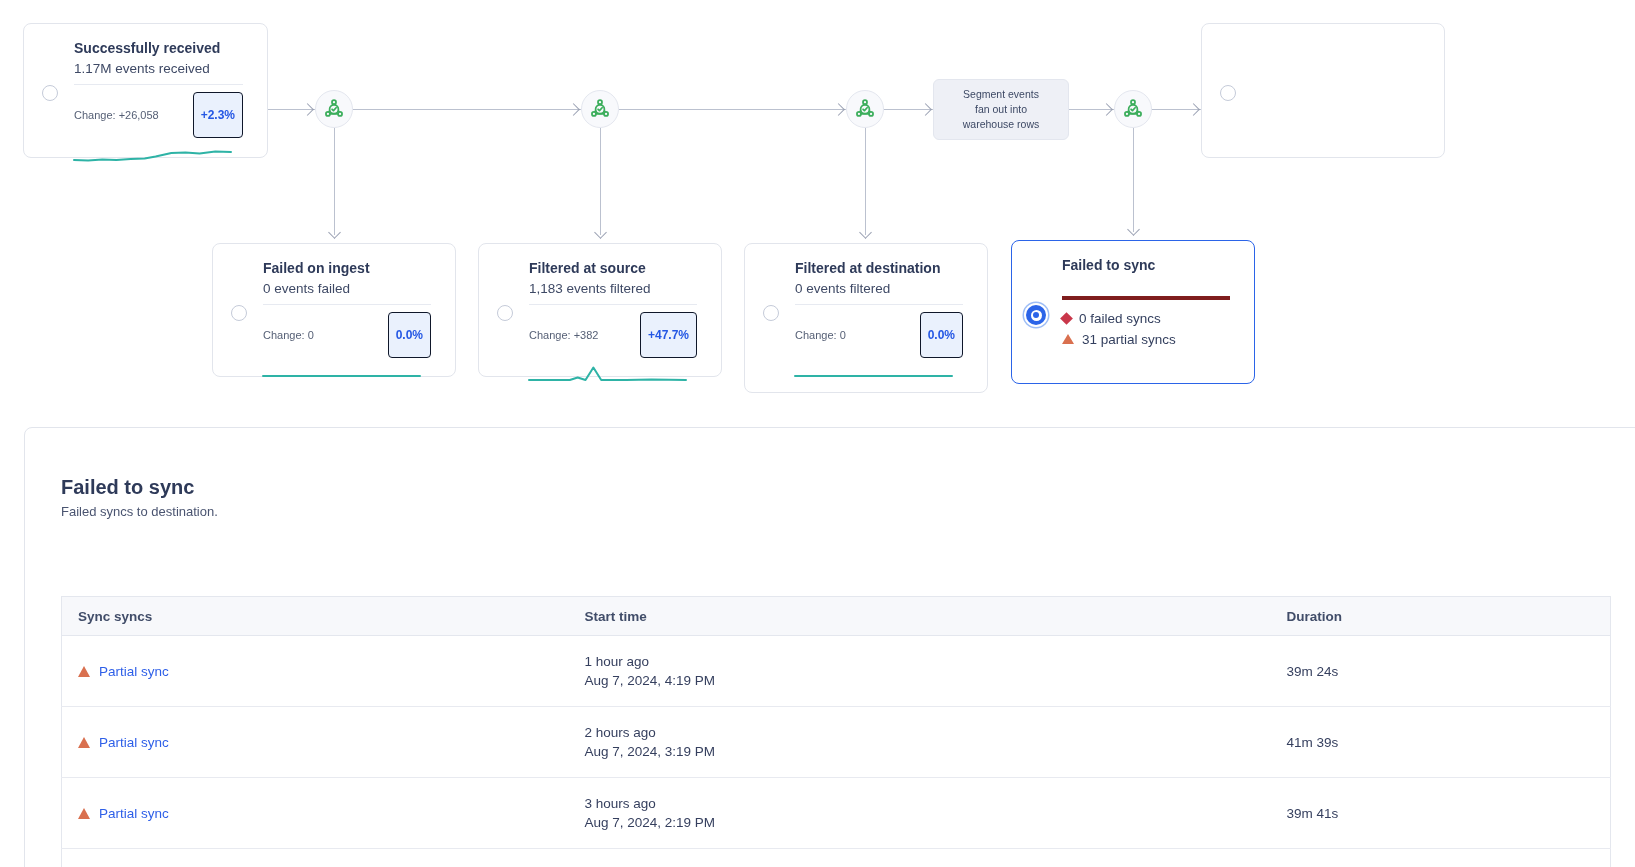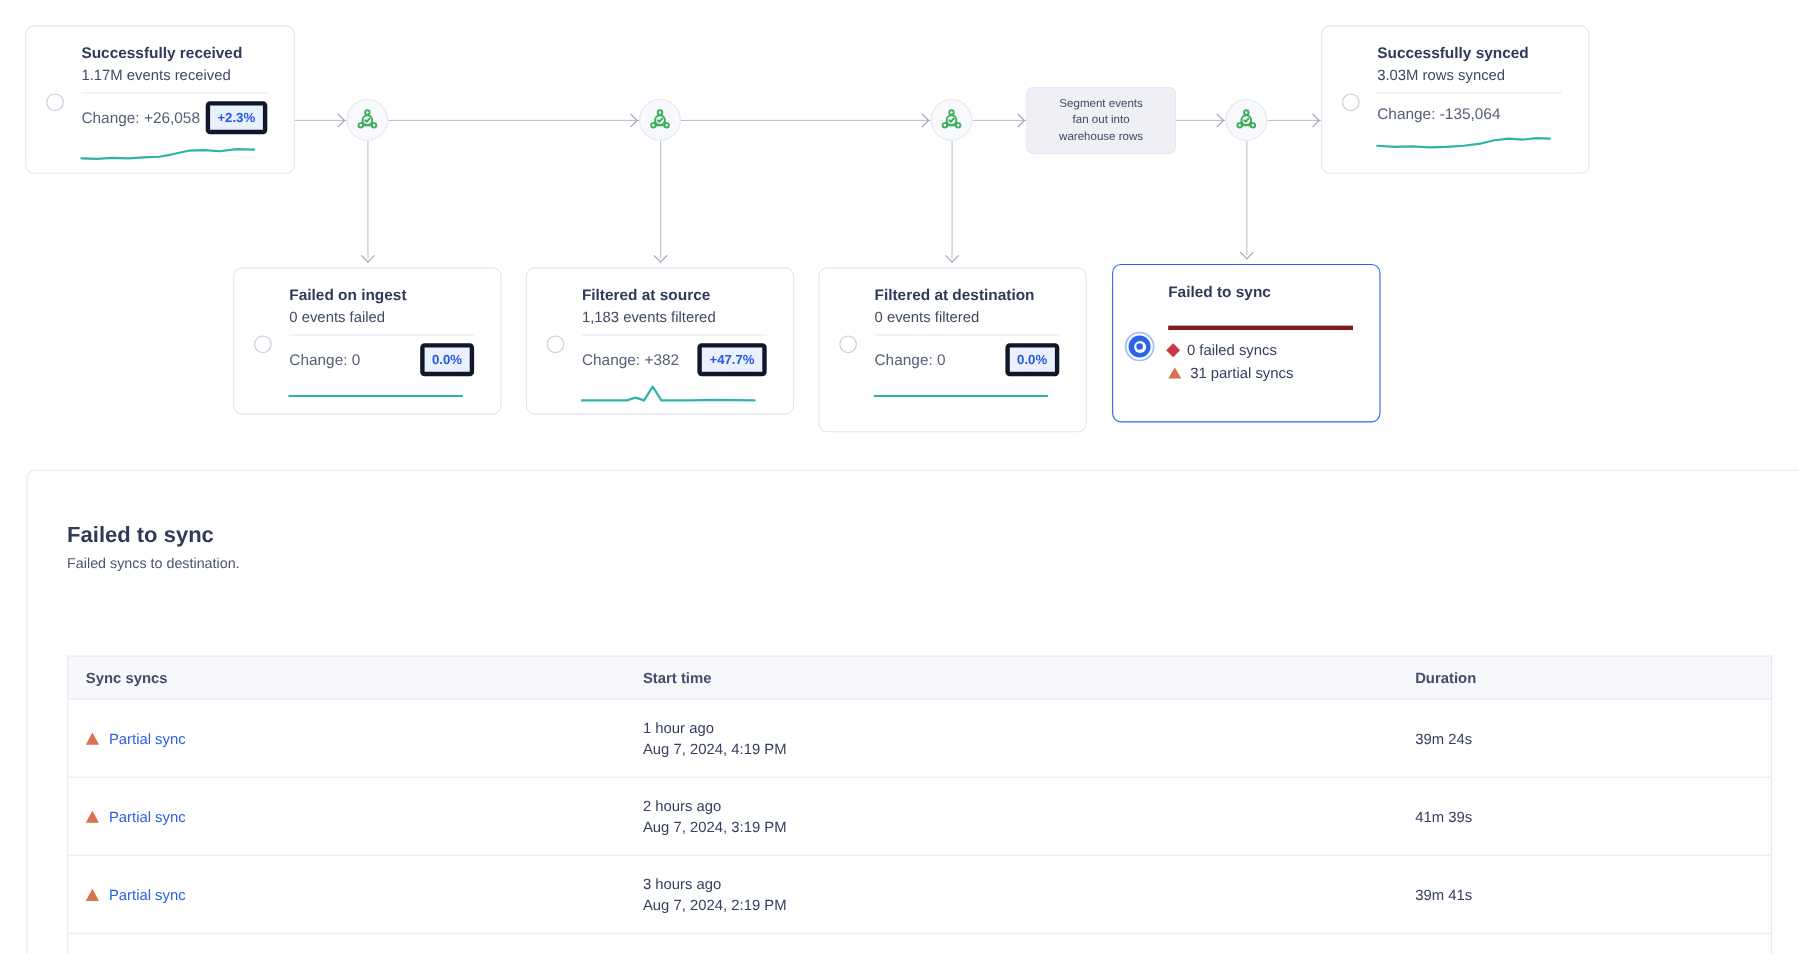--- a/index.html
+++ b/index.html
@@ -46,24 +46,24 @@
     content:"";position:absolute;left:50%;top:50%;width:6px;height:6px;margin:-3px 0 0 -3px;
     border-radius:50%;background:var(--blue,#2B64E8);
   }
   .card-body{position:absolute;left:50px;top:14px;right:24px;}
   .card-title{font-size:14px;line-height:20px;font-weight:700;color:#2E3A59;}
   .card-sub{font-size:13.5px;line-height:21px;color:#3E4965;}
   .change-row{
     margin-top:5px;border-top:1px solid #E7EAF1;padding-top:7px;
     display:flex;justify-content:space-between;align-items:center;min-height:21px;
   }
-  .change-label{font-size:14px;color:#555F75;}
+  .change-label{font-size:11px;color:#555F75;}
   .badge{
     font-size:12px;font-weight:700;color:#2457E4;background:#EAF1FD;
-    border:4px solid #0f172a;border-radius:4px;padding:3px 7px;line-height:16px;
+    border:1px solid #0f172a;border-radius:4px;padding:14px 7px;line-height:16px;
   }
   .spark{display:block;margin-top:7px;width:157px;height:20px;overflow:visible;}
   .spark polyline{fill:none;stroke:var(--teal,#2EB3A6);stroke-width:2;vector-effect:non-scaling-stroke;stroke-linecap:round;stroke-linejoin:round;}
 
   
   .stats-list{border-top:4px solid #7f1d1d;margin-top:21px;padding-top:9px;}
   .stat-line{display:flex;align-items:center;gap:8px;font-size:13.5px;line-height:19.5px;color:#333F5E;}
   .diamond{width:9px;height:9px;background:var(--red,#C9374A);transform:rotate(45deg);flex:0 0 auto;}
   .tri{width:0;height:0;border-left:6px solid transparent;border-right:6px solid transparent;
        border-bottom:10px solid var(--orange,#D9704F);flex:0 0 auto;}
@@ -200,30 +200,20 @@
         <span class="badge">+2.3%</span>
       </div>
       <svg class="spark" viewBox="0 0 100 20" preserveAspectRatio="none">
           <polyline points="0,15 9,15.5 18,14.5 27,15 36,14 45,13.5 52,11.5 62,8 71,7.5 80,8.5 90,6.5 100,7"></polyline>
         </svg>
     </div>
   </div>
 
   <div class="stat-card" style="left:1201px;top:23px;width:244px;height:135px;">
     <span class="radio"></span>
-    <div class="card-body">
-      <div class="card-title">Successfully synced</div>
-      <div class="card-sub">3.03M rows synced</div>
-      <div class="change-row">
-        <span class="change-label">Change: -135,064</span>
-      </div>
-      <svg class="spark" viewBox="0 0 100 20" preserveAspectRatio="none">
-          <polyline points="0,12.5 10,13.5 20,13 30,14 40,13.5 50,12.5 60,10.5 68,7.5 76,6 84,7 92,5.5 100,6"></polyline>
-        </svg>
-    </div>
   </div>
 
   <div class="stat-card" style="left:212px;top:243px;width:244px;height:134px;">
     <span class="radio"></span>
     <div class="card-body">
       <div class="card-title">Failed on ingest</div>
       <div class="card-sub">0 events failed</div>
       <div class="change-row">
         <span class="change-label">Change: 0</span>
         <span class="badge">0.0%</span>

